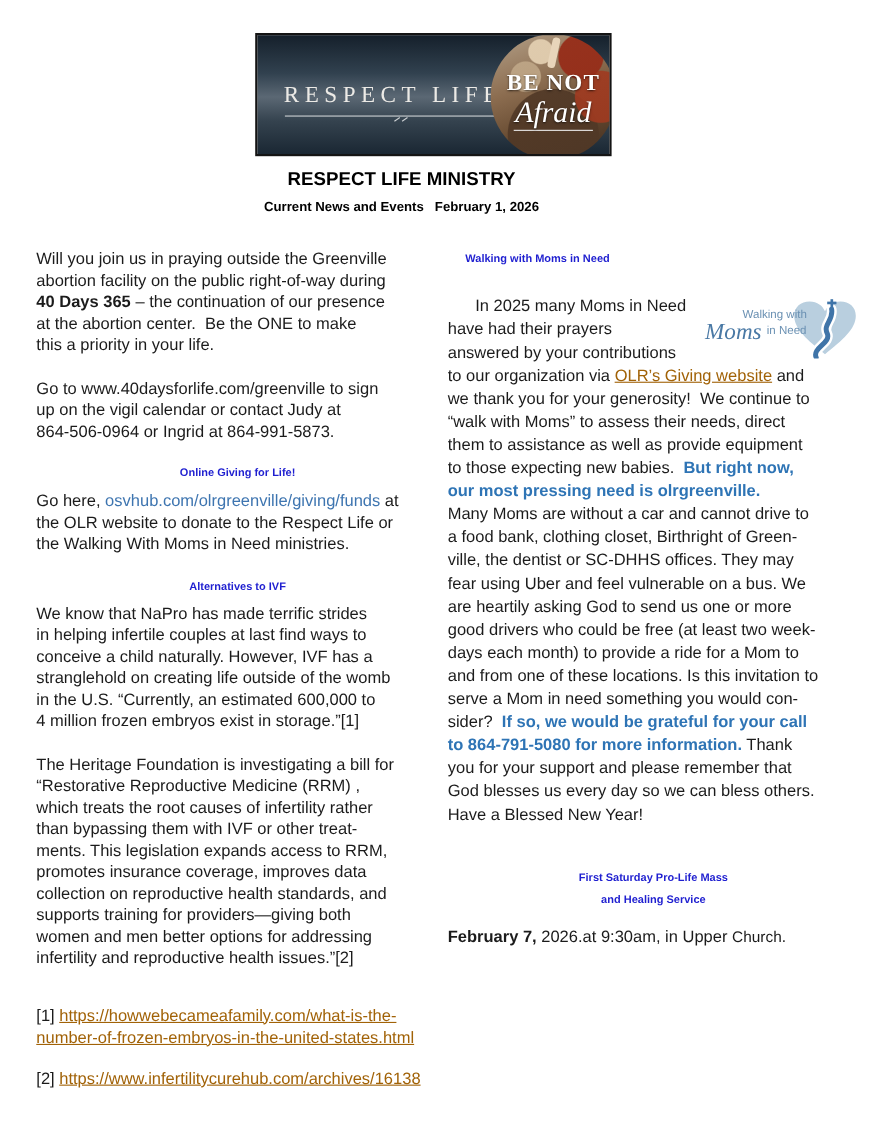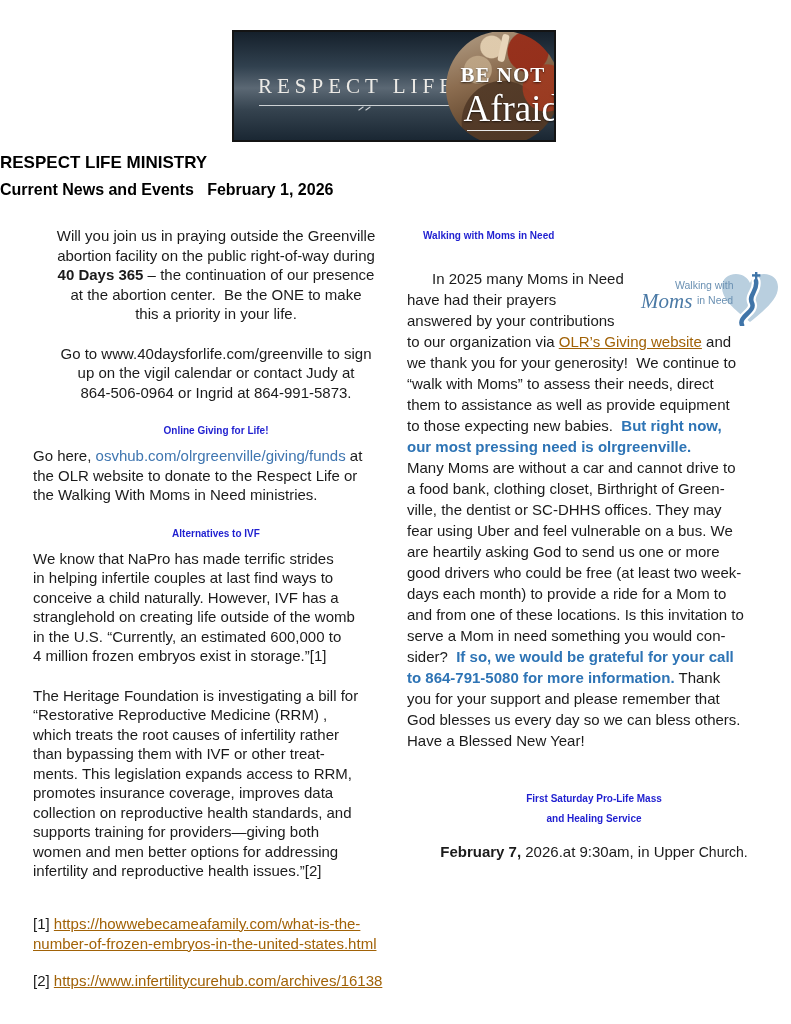--- a/index.html
+++ b/index.html
@@ -35,37 +35,37 @@
       radial-gradient(circle at 50% 80%, rgba(80,56,38,.9) 0 38%, rgba(80,56,38,0) 39%),
       linear-gradient(160deg,#b4a189 0%,#8c6d50 38%,#64482f 68%,#3c2a1e 100%);
   }
   .banner-arm { position:absolute; left:54px; top:3px; width:7px; height:28px; background:#e8d5ba; border-radius:3px; transform:rotate(12deg); }
   .benot {
     position:absolute; left:0; right:0; top:32px; text-align:center;
     font-family:"Liberation Serif", serif; font-weight:bold; font-size:21px; letter-spacing:1px;
     color:#ffffff; text-shadow:0 1px 2px rgba(0,0,0,.65);
   }
   .afraid {
-    position:absolute; left:0; right:0; top:56px; text-align:right;
-    font-family:"Liberation Serif", serif; font-size:37px;
+    position:absolute; left:0; right:0; top:56px; text-align:center;
+    font-family:"Liberation Serif", serif; font-style:italic; font-size:27px;
     color:#ffffff; text-shadow:0 1px 2px rgba(0,0,0,.65);
   }
   .afraid::after { content:""; display:block; width:72px; height:1px; background:#e9e9e9; margin:0 auto; }
 
   
-  .titles { position:absolute; left:0; top:153px; width:730px; text-align:left; color:#000; }
+  .titles { position:absolute; left:0; top:153px; width:730px; text-align:center; color:#000; }
   .title1 { font-size:17px; font-weight:bold; }
-  .title2 { font-size:16px; font-weight:bold; margin-top:8px; white-space:pre; }
+  .title2 { font-size:12px; font-weight:bold; margin-top:8px; white-space:pre; }
 
   
   .col-left  { position:absolute; left:33px;  top:226px; width:366px; }
   .col-right { position:absolute; left:407px; top:226px; width:374px; }
 
   p { margin:0; font-size:15px; line-height:19.5px; white-space:pre-wrap; }
-  .center { text-align:center; }
+  .center { text-align:left; }
   .h-blue { font-size:10px; font-weight:bold; color:#1f1fd0; text-align:center; margin:0; }
 
   .p-intro  { margin-bottom:20px; }
   .p-signup { margin-bottom:0; }
   .h-giving { margin:23px 0 10px; }
   .h-ivf    { margin:23px 0 10px; }
   .p-give   { margin-bottom:4px; }
   .p-ivf1   { margin-bottom:20px; }
   .p-ivf2   { margin-bottom:33px; }
   .footnote { margin-bottom:17px; line-height:20px; }

